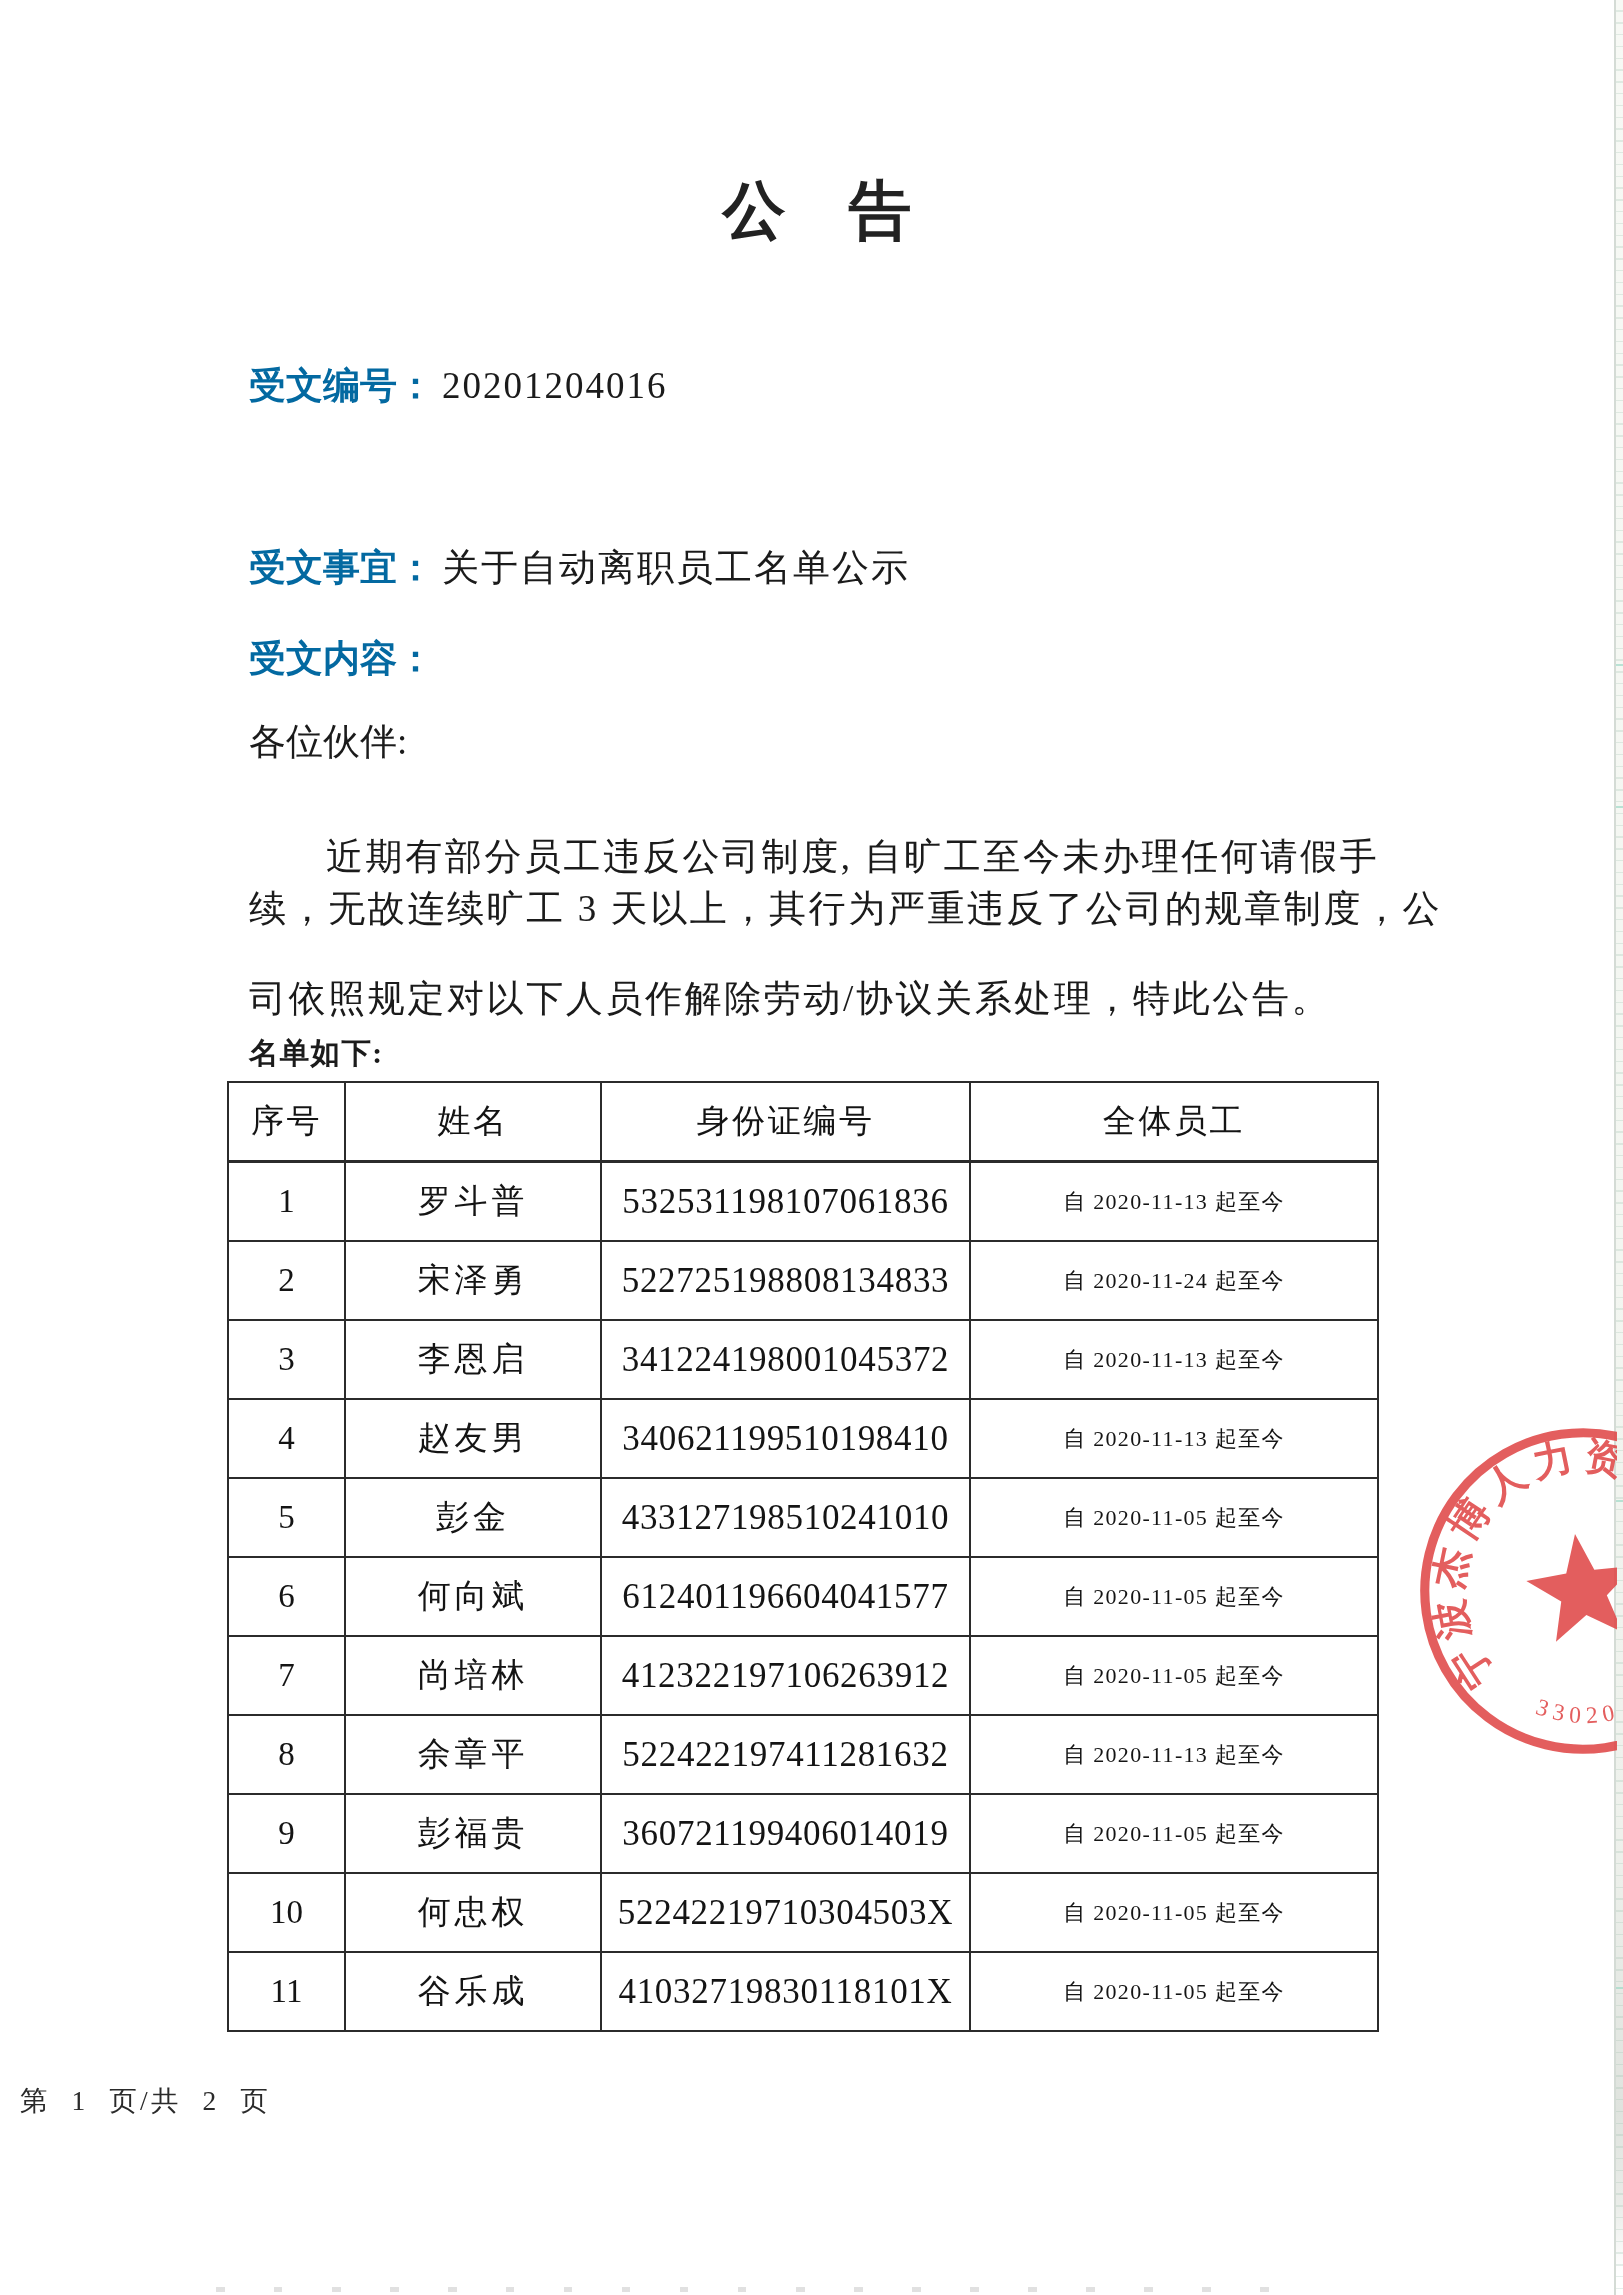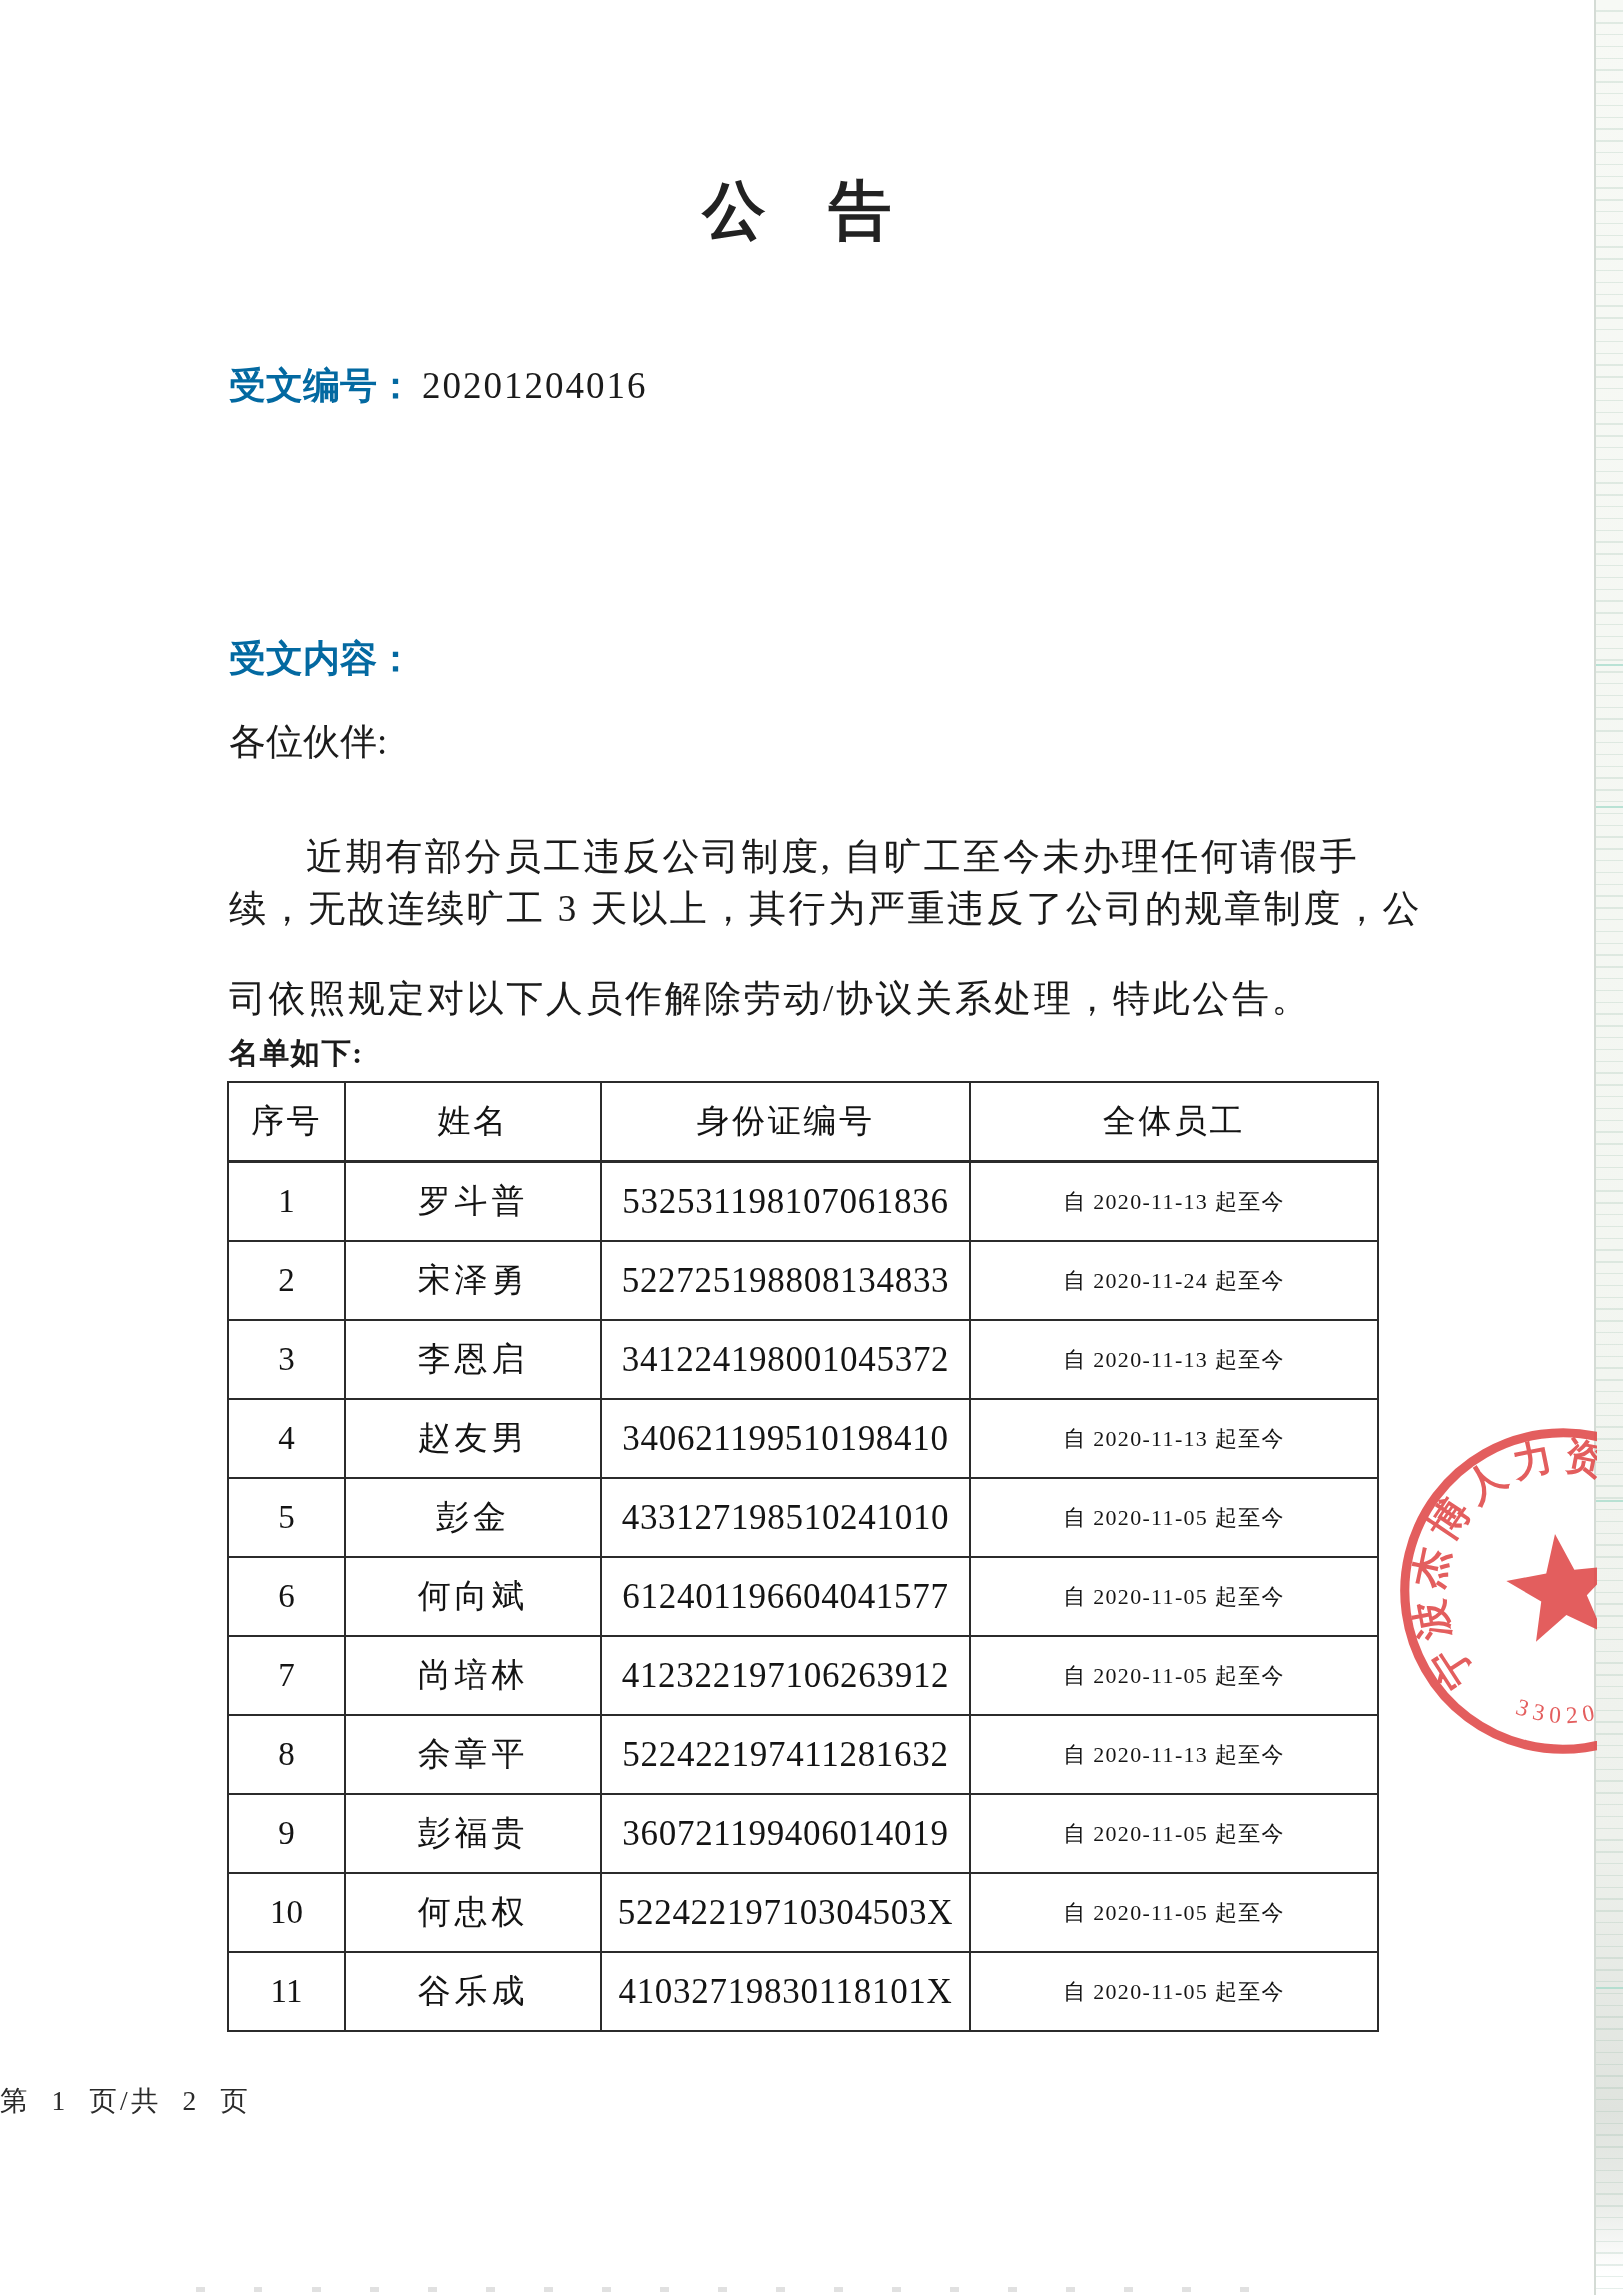--- a/index.html
+++ b/index.html
@@ -4,21 +4,21 @@
 <style>
   html,body{margin:0;padding:0;background:#8a8a8a;}
   .page{
     position:relative;
     width:1623px;height:2295px;
     background:#ffffff;
     overflow:hidden;
     font-family:"Liberation Serif","DejaVu Serif",serif;
     color:#1b1b1b;
   }
-  .abs{position:absolute;}
+  .abs{position:absolute;margin-left:20px;}
   
   .title{
     left:0;top:168px;width:1594px;
     text-align:center;
     font-size:63px;font-weight:700;
     color:#222;
   }
   
   .meta-line{left:229px;height:52px;font-size:37px;white-space:nowrap;}
   .meta-line .lbl{font-weight:700;color:#0369a1;}
@@ -76,20 +76,23 @@
 </style>
 </head>
 <body>
 
 <div class="page">
 
   <div class="abs title">公　告</div>
 
   <div class="abs meta-line" style="top:361px;">
     <span class="lbl">受文编号：</span><span class="val">20201204016</span>
+  </div>
+  <div class="abs meta-line" style="top:543px;">
+    <span class="lbl">受文事宜：</span><span class="val">关于自动离职员工名单公示</span>
   </div>
   <div class="abs meta-line" style="top:634px;">
     <span class="lbl">受文内容：</span><span class="val"></span>
   </div>
 
   <div class="abs salutation">各位伙伴:</div>
 
   <div class="abs para-line para-indent" style="top:832px;">近期有部分员工违反公司制度, 自旷工至今未办理任何请假手</div>
   <div class="abs para-line" style="top:884px;">续，无故连续旷工 3 天以上，其行为严重违反了公司的规章制度，公</div>
   <div class="abs para-line" style="top:974px;">司依照规定对以下人员作解除劳动/协议关系处理，特此公告。</div>

